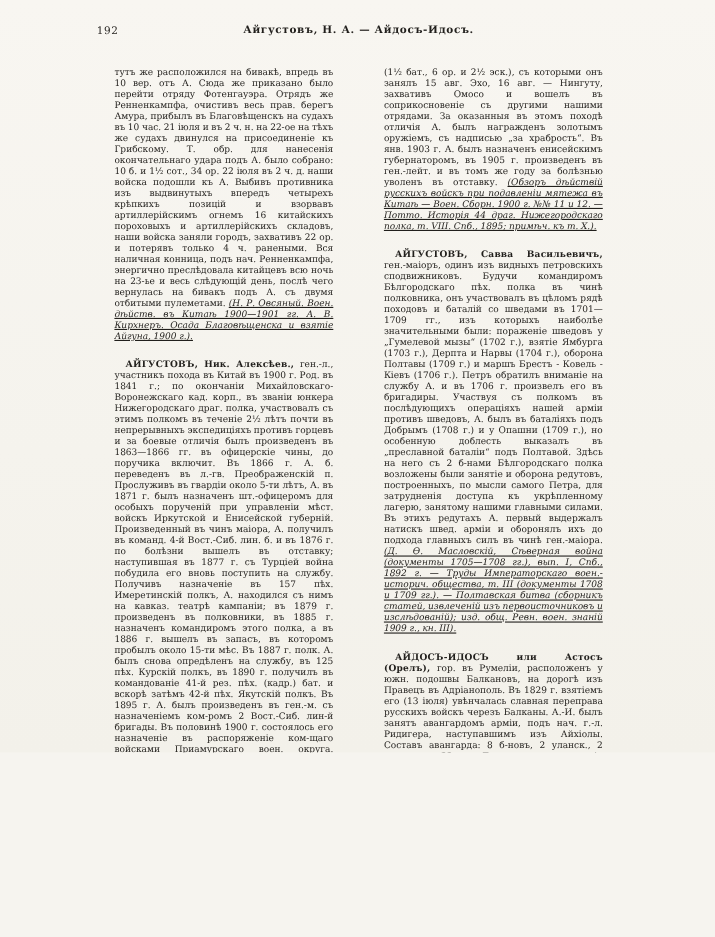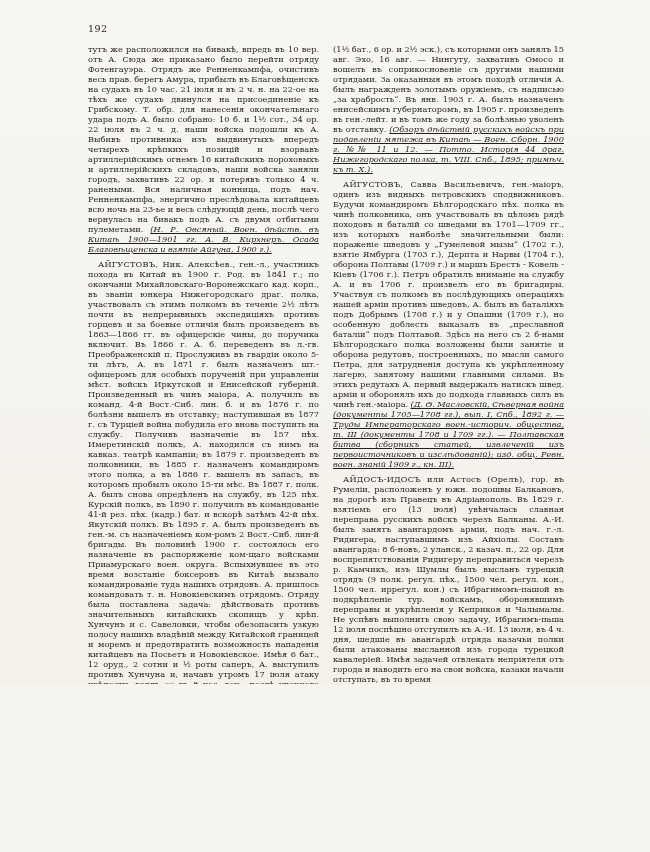--- a/index.html
+++ b/index.html
@@ -20,38 +20,39 @@
     position:absolute;left:0;top:1px;
     font-size:9.5px;letter-spacing:.5px;
   }
   .running-head{
     display:block;text-align:center;font-weight:bold;
     font-size:9.5px;letter-spacing:.6px;
   }
   .columns{display:flex;gap:14px;}
   .column{width:231px;}
   p.para{
-    margin:0;
+    margin:16px;
     font-size:8.2px;line-height:10px;
     text-align:justify;
     hyphens:auto;
     word-spacing:-0.2px;
   }
   p.entry{margin-top:5px;text-indent:10px;}
-  .entry-lead{font-weight:normal;letter-spacing:.2px;}
+  .entry-lead{font-weight:bold;letter-spacing:.2px;}
   .sources{font-style:italic;text-decoration:underline;}
 </style>
 </head>
 <body>
 
 <div class="page">
   <div class="inner">
 
     <header class="running-header">
       <span class="page-number">192</span>
+      <span class="running-head">Айгустовъ, Н. А. — Айдосъ-Идосъ.</span>
     </header>
 
     <div class="columns">
 
       <div class="column">
         <p class="para"><span>тутъ же расположился на бивакѣ, впредь въ 10 вер. отъ А. Сюда же приказано было перейти отряду Фотенгауэра. Отрядъ же Ренненкампфа, очистивъ весь прав. берегъ Амура, прибылъ въ Благовѣщенскъ на судахъ въ 10 час. 21 іюля и въ 2 ч. н. на 22-ое на тѣхъ же судахъ двинулся на присоединеніе къ Грибскому. Т. обр. для нанесенія окончательнаго удара подъ А. было собрано: 10 б. и 1½ сот., 34 ор. 22 іюля въ 2 ч. д. наши войска подошли къ А. Выбивъ противника изъ выдвинутыхъ впередъ четырехъ крѣпкихъ позицій и взорвавъ артиллерійскимъ огнемъ 16 китайскихъ пороховыхъ и артиллерійскихъ складовъ, наши войска заняли городъ, захвативъ 22 ор. и потерявъ только 4 ч. ранеными. Вся наличная конница, подъ нач. Ренненкампфа, энергично преслѣдовала китайцевъ всю ночь на 23-ье и весь слѣдующій день, послѣ чего вернулась на бивакъ подъ А. съ двумя отбитыми пулеметами.</span> <span class="sources">(Н. Р. Овсяный. Воен. дѣйств. въ Китаѣ 1900—1901 гг. А. В. Кирхнеръ. Осада Благовѣщенска и взятіе Айгуна, 1900 г.).</span></p>
         <p class="para entry"><span class="entry-lead">АЙГУСТОВЪ, Ник. Алексѣев.,</span> <span>ген.-л., участникъ похода въ Китай въ 1900 г. Род. въ 1841 г.; по окончаніи Михайловскаго-Воронежскаго кад. корп., въ званіи юнкера Нижегородскаго драг. полка, участвовалъ съ этимъ полкомъ въ теченіе 2½ лѣтъ почти въ непрерывныхъ экспедиціяхъ противъ горцевъ и за боевые отличія былъ произведенъ въ 1863—1866 гг. въ офицерскіе чины, до поручика включит. Въ 1866 г. А. б. переведенъ въ л.-гв. Преображенскій п. Прослуживъ въ гвардіи около 5-ти лѣтъ, А. въ 1871 г. былъ назначенъ шт.-офицеромъ для особыхъ порученій при управленіи мѣст. войскъ Иркутской и Енисейской губерній. Произведенный въ чинъ маіора, А. получилъ въ команд. 4-й Вост.-Сиб. лин. б. и въ 1876 г. по болѣзни вышелъ въ отставку; наступившая въ 1877 г. съ Турціей война побудила его вновь поступить на службу. Получивъ назначеніе въ 157 пѣх. Имеретинскій полкъ, А. находился съ нимъ на кавказ. театрѣ кампаніи; въ 1879 г. произведенъ въ полковники, въ 1885 г. назначенъ командиромъ этого полка, а въ 1886 г. вышелъ въ запасъ, въ которомъ пробылъ около 15-ти мѣс. Въ 1887 г. полк. А. былъ снова опредѣленъ на службу, въ 125 пѣх. Курскій полкъ, въ 1890 г. получилъ въ командованіе 41-й рез. пѣх. (кадр.) бат. и вскорѣ затѣмъ 42-й пѣх. Якутскій полкъ. Въ 1895 г. А. былъ произведенъ въ ген.-м. съ назначеніемъ ком-ромъ 2 Вост.-Сиб. лин-й бригады. Въ половинѣ 1900 г. состоялось его назначеніе въ распоряженіе ком-щаго войсками Приамурскаго воен. округа. Вспыхнувшее въ это время возстаніе боксеровъ въ Китаѣ вызвало командированіе туда нашихъ отрядовъ. А. пришлось командовать т. н. Новокіевскимъ отрядомъ. Отряду была поставлена задача: дѣйствовать противъ значительныхъ китайскихъ скопищъ у крѣп. Хунчунъ и с. Савеловки, чтобы обезопасить узкую полосу нашихъ владѣній между Китайской границей и моремъ и предотвратить возможность нападенія китайцевъ на Посьетъ и Новокіевское. Имѣя 6 бат., 12 оруд., 2 сотни и ½ роты саперъ, А. выступилъ противъ Хунчуна и, начавъ утромъ 17 іюля атаку крѣпости, взялъ ее въ 8 час. веч., послѣ упорнаго сопротивленія китайцевъ. Въ концѣ</span></p>
       </div>
 
       <div class="column">

